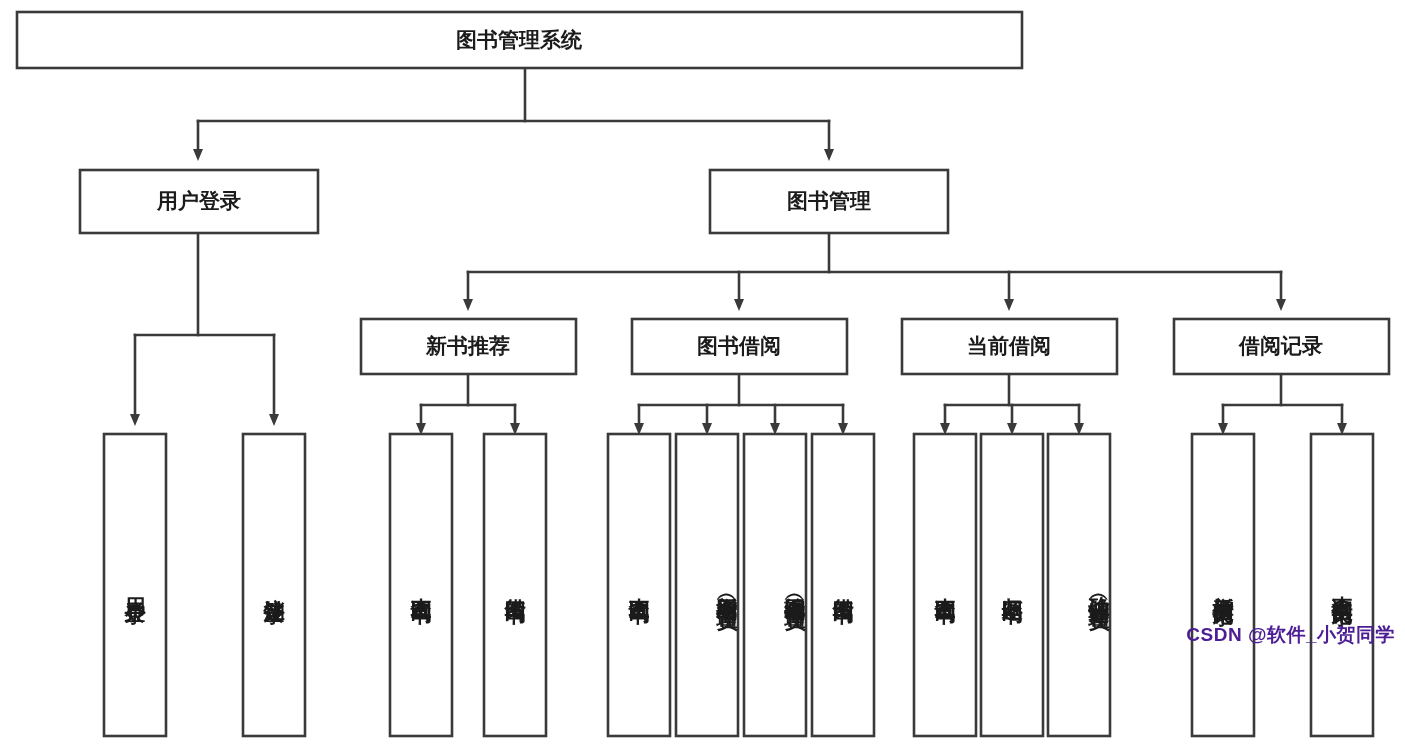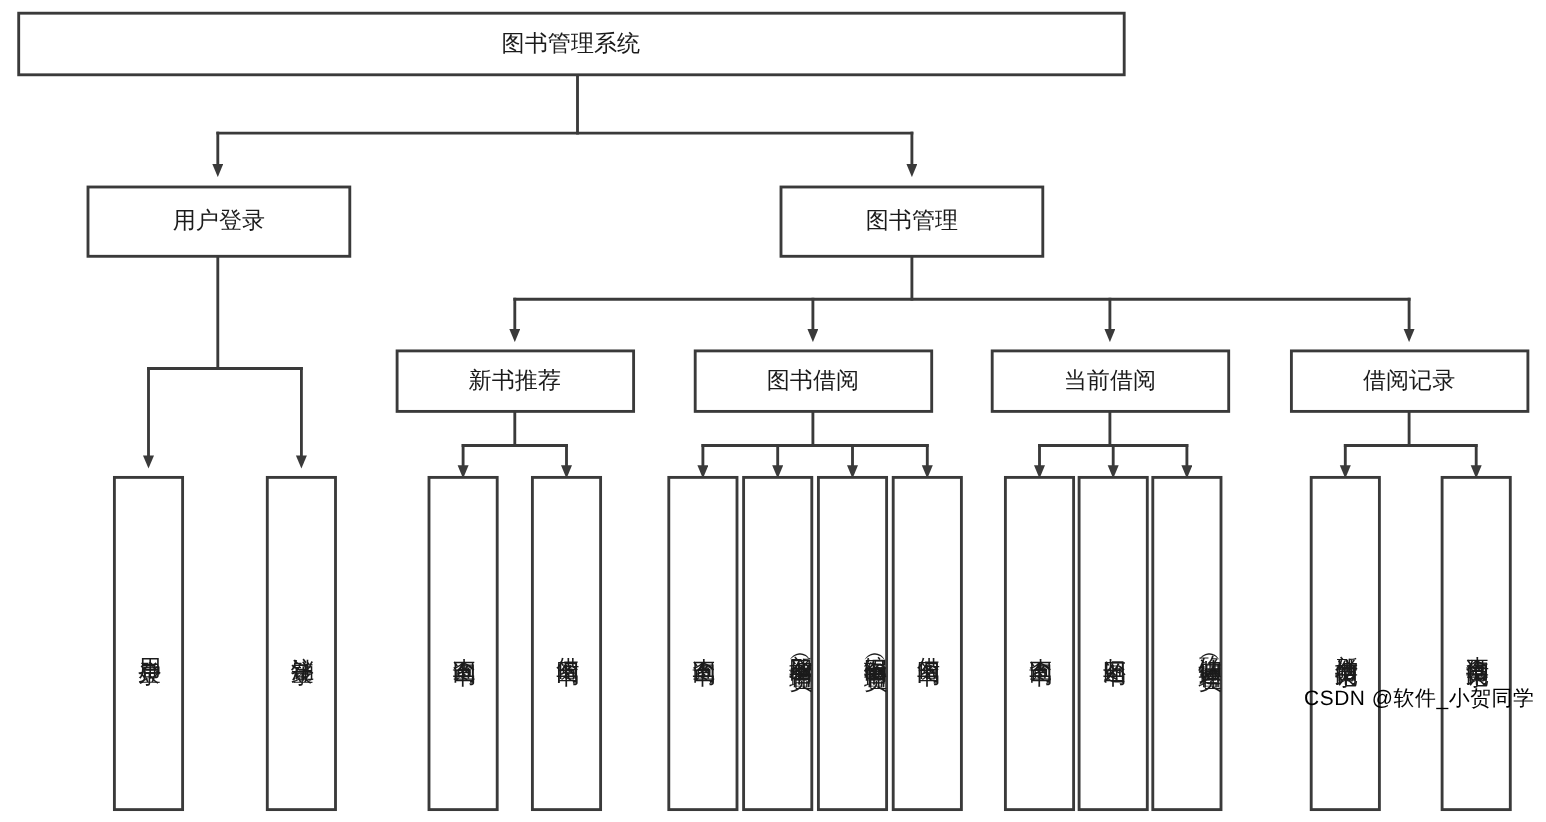--- a/index.html
+++ b/index.html
@@ -10,20 +10,21 @@
   body {
     width: 1405px;
     height: 747px;
     font-family: "Liberation Sans", "DejaVu Sans", sans-serif;
     overflow: hidden;
   }
   #diagram-root {
     position: relative;
     width: 1405px;
     height: 656px;
+    font-weight: bold;
   }
   svg.flow {
     position: absolute;
     left: 0;
     top: 0;
     width: 1405px;
     height: 747px;
     display: block;
   }
   .node-rect {
@@ -63,21 +64,21 @@
     text-align: center;
     white-space: nowrap;
     pointer-events: none;
   }
   .watermark {
     position: absolute;
     right: 10px;
     bottom: 8px;
     font-family: "Liberation Sans", "DejaVu Sans", sans-serif;
     font-size: 19px;
-    color: #000000;
+    color: #4c1d95;
     letter-spacing: 0.5px;
     user-select: none;
   }
 </style>
 </head>
 <body>
 
 <div id="diagram-root">
 
   <svg class="flow" viewBox="0 0 1405 747">

